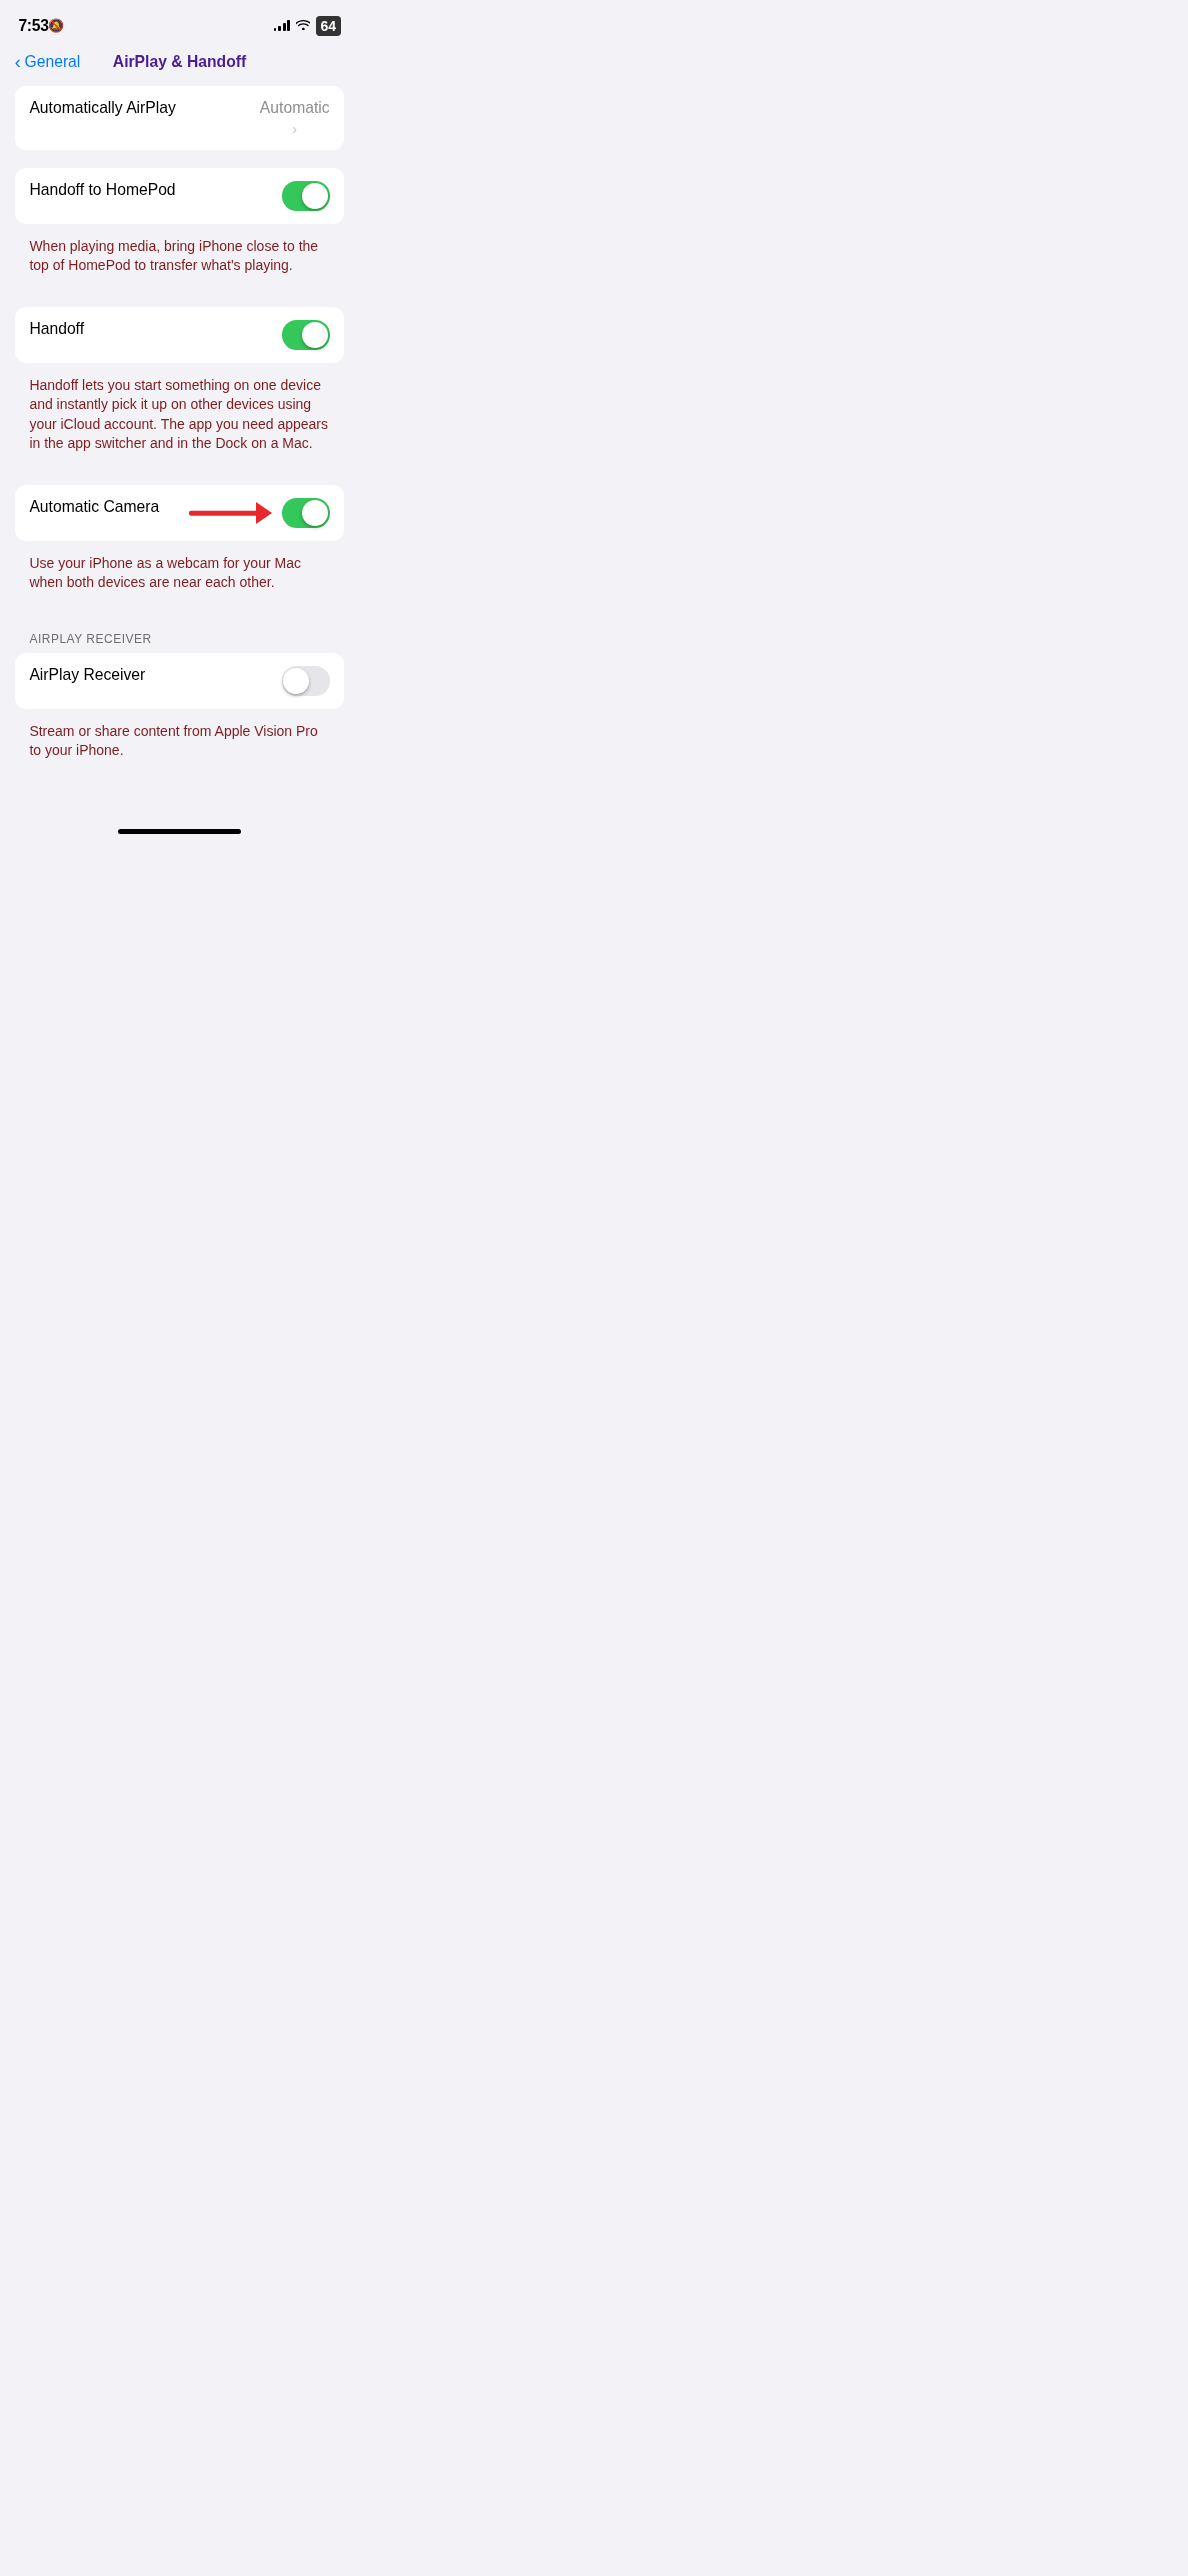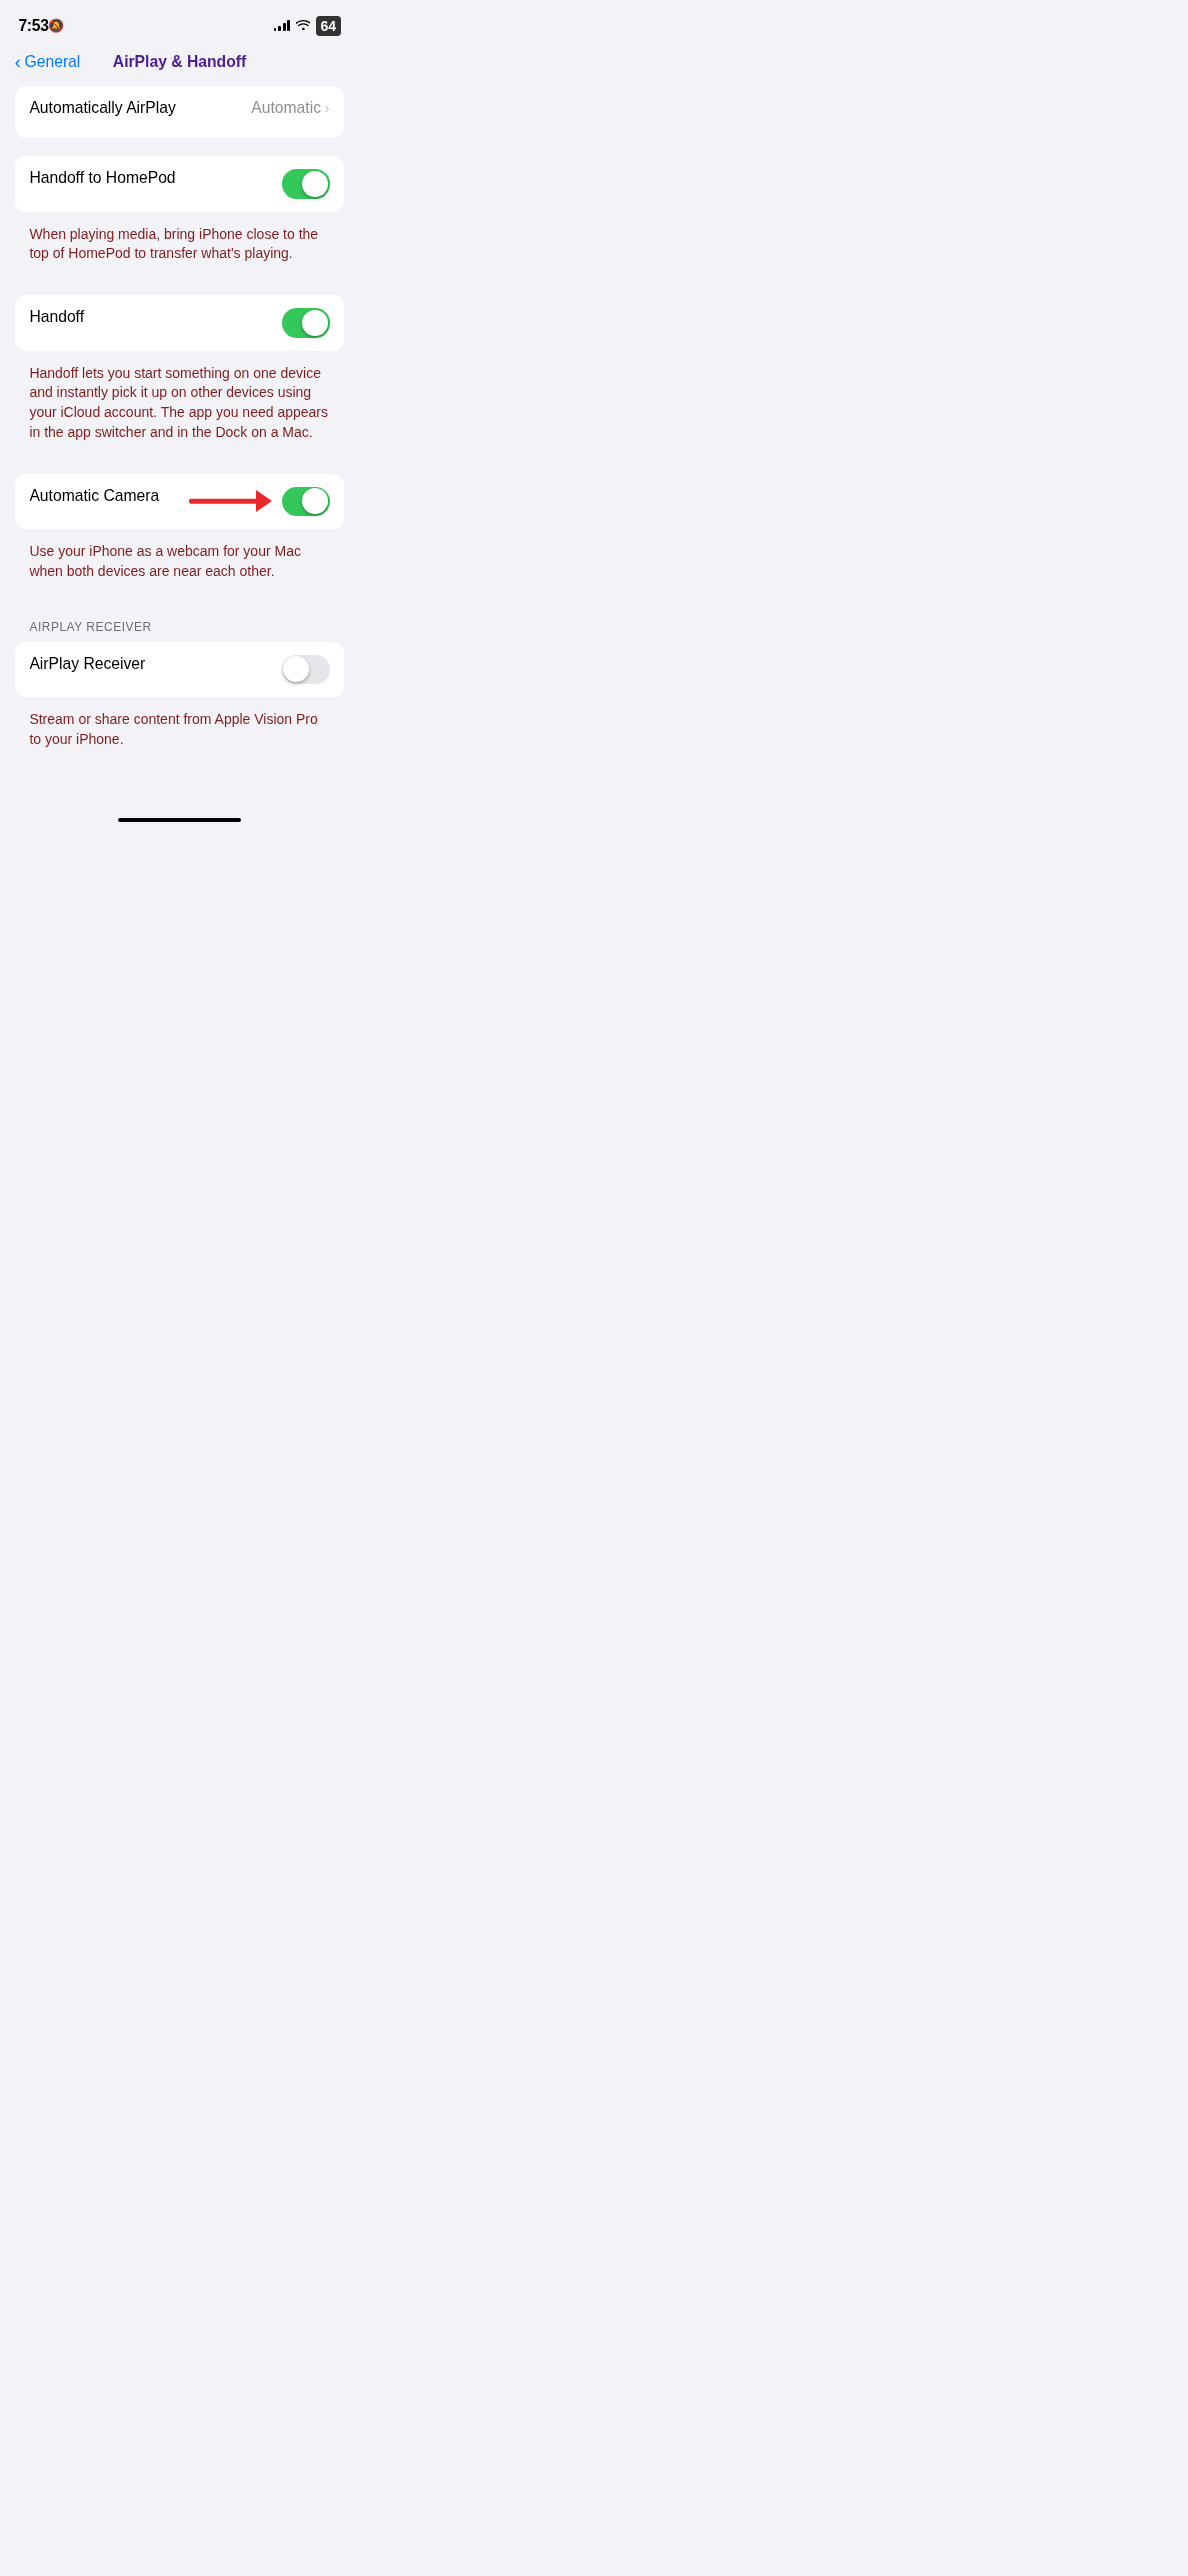--- a/index.html
+++ b/index.html
@@ -106,20 +106,21 @@
       color: #000;
       font-weight: 400;
     }
 
     .settings-value {
       display: flex;
       align-items: center;
       gap: 3.7px;
       color: #8e8e93;
       font-size: 15.7px;
+      flex-direction: column;
     }
 
     .chevron-right {
       color: #c7c7cc;
       font-size: 14.7px;
       font-weight: 400;
     }
 
     
     .toggle {

